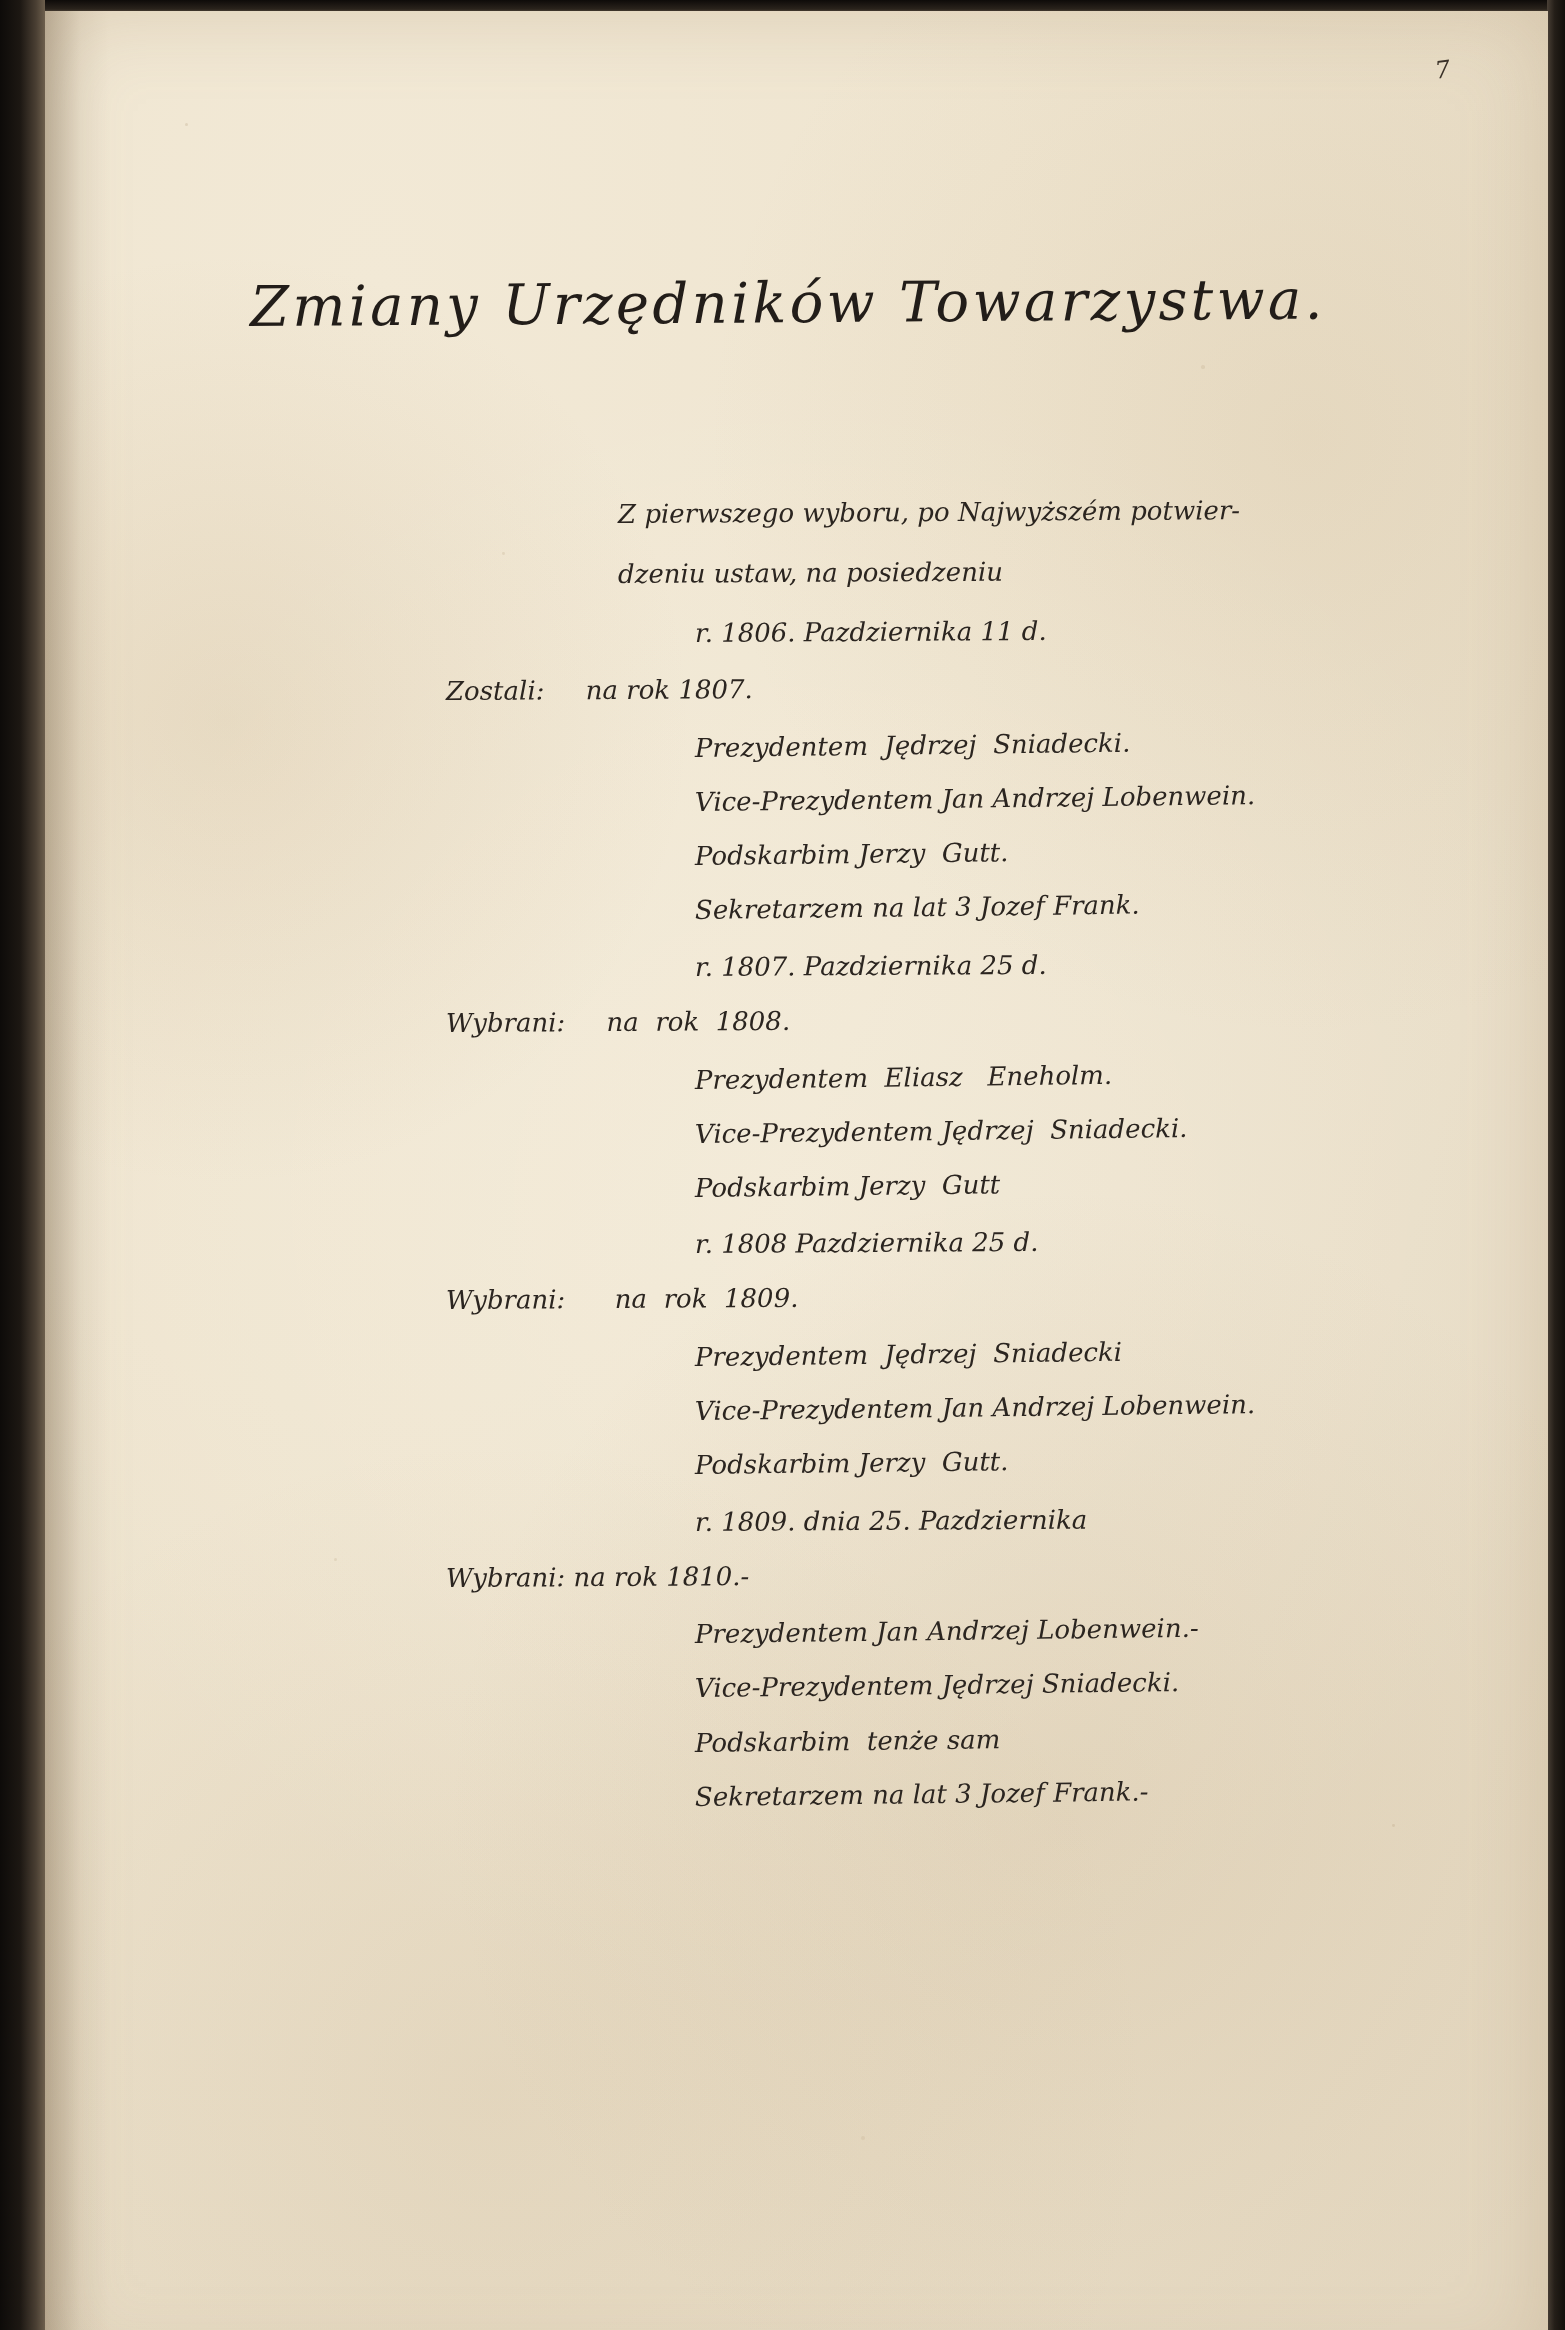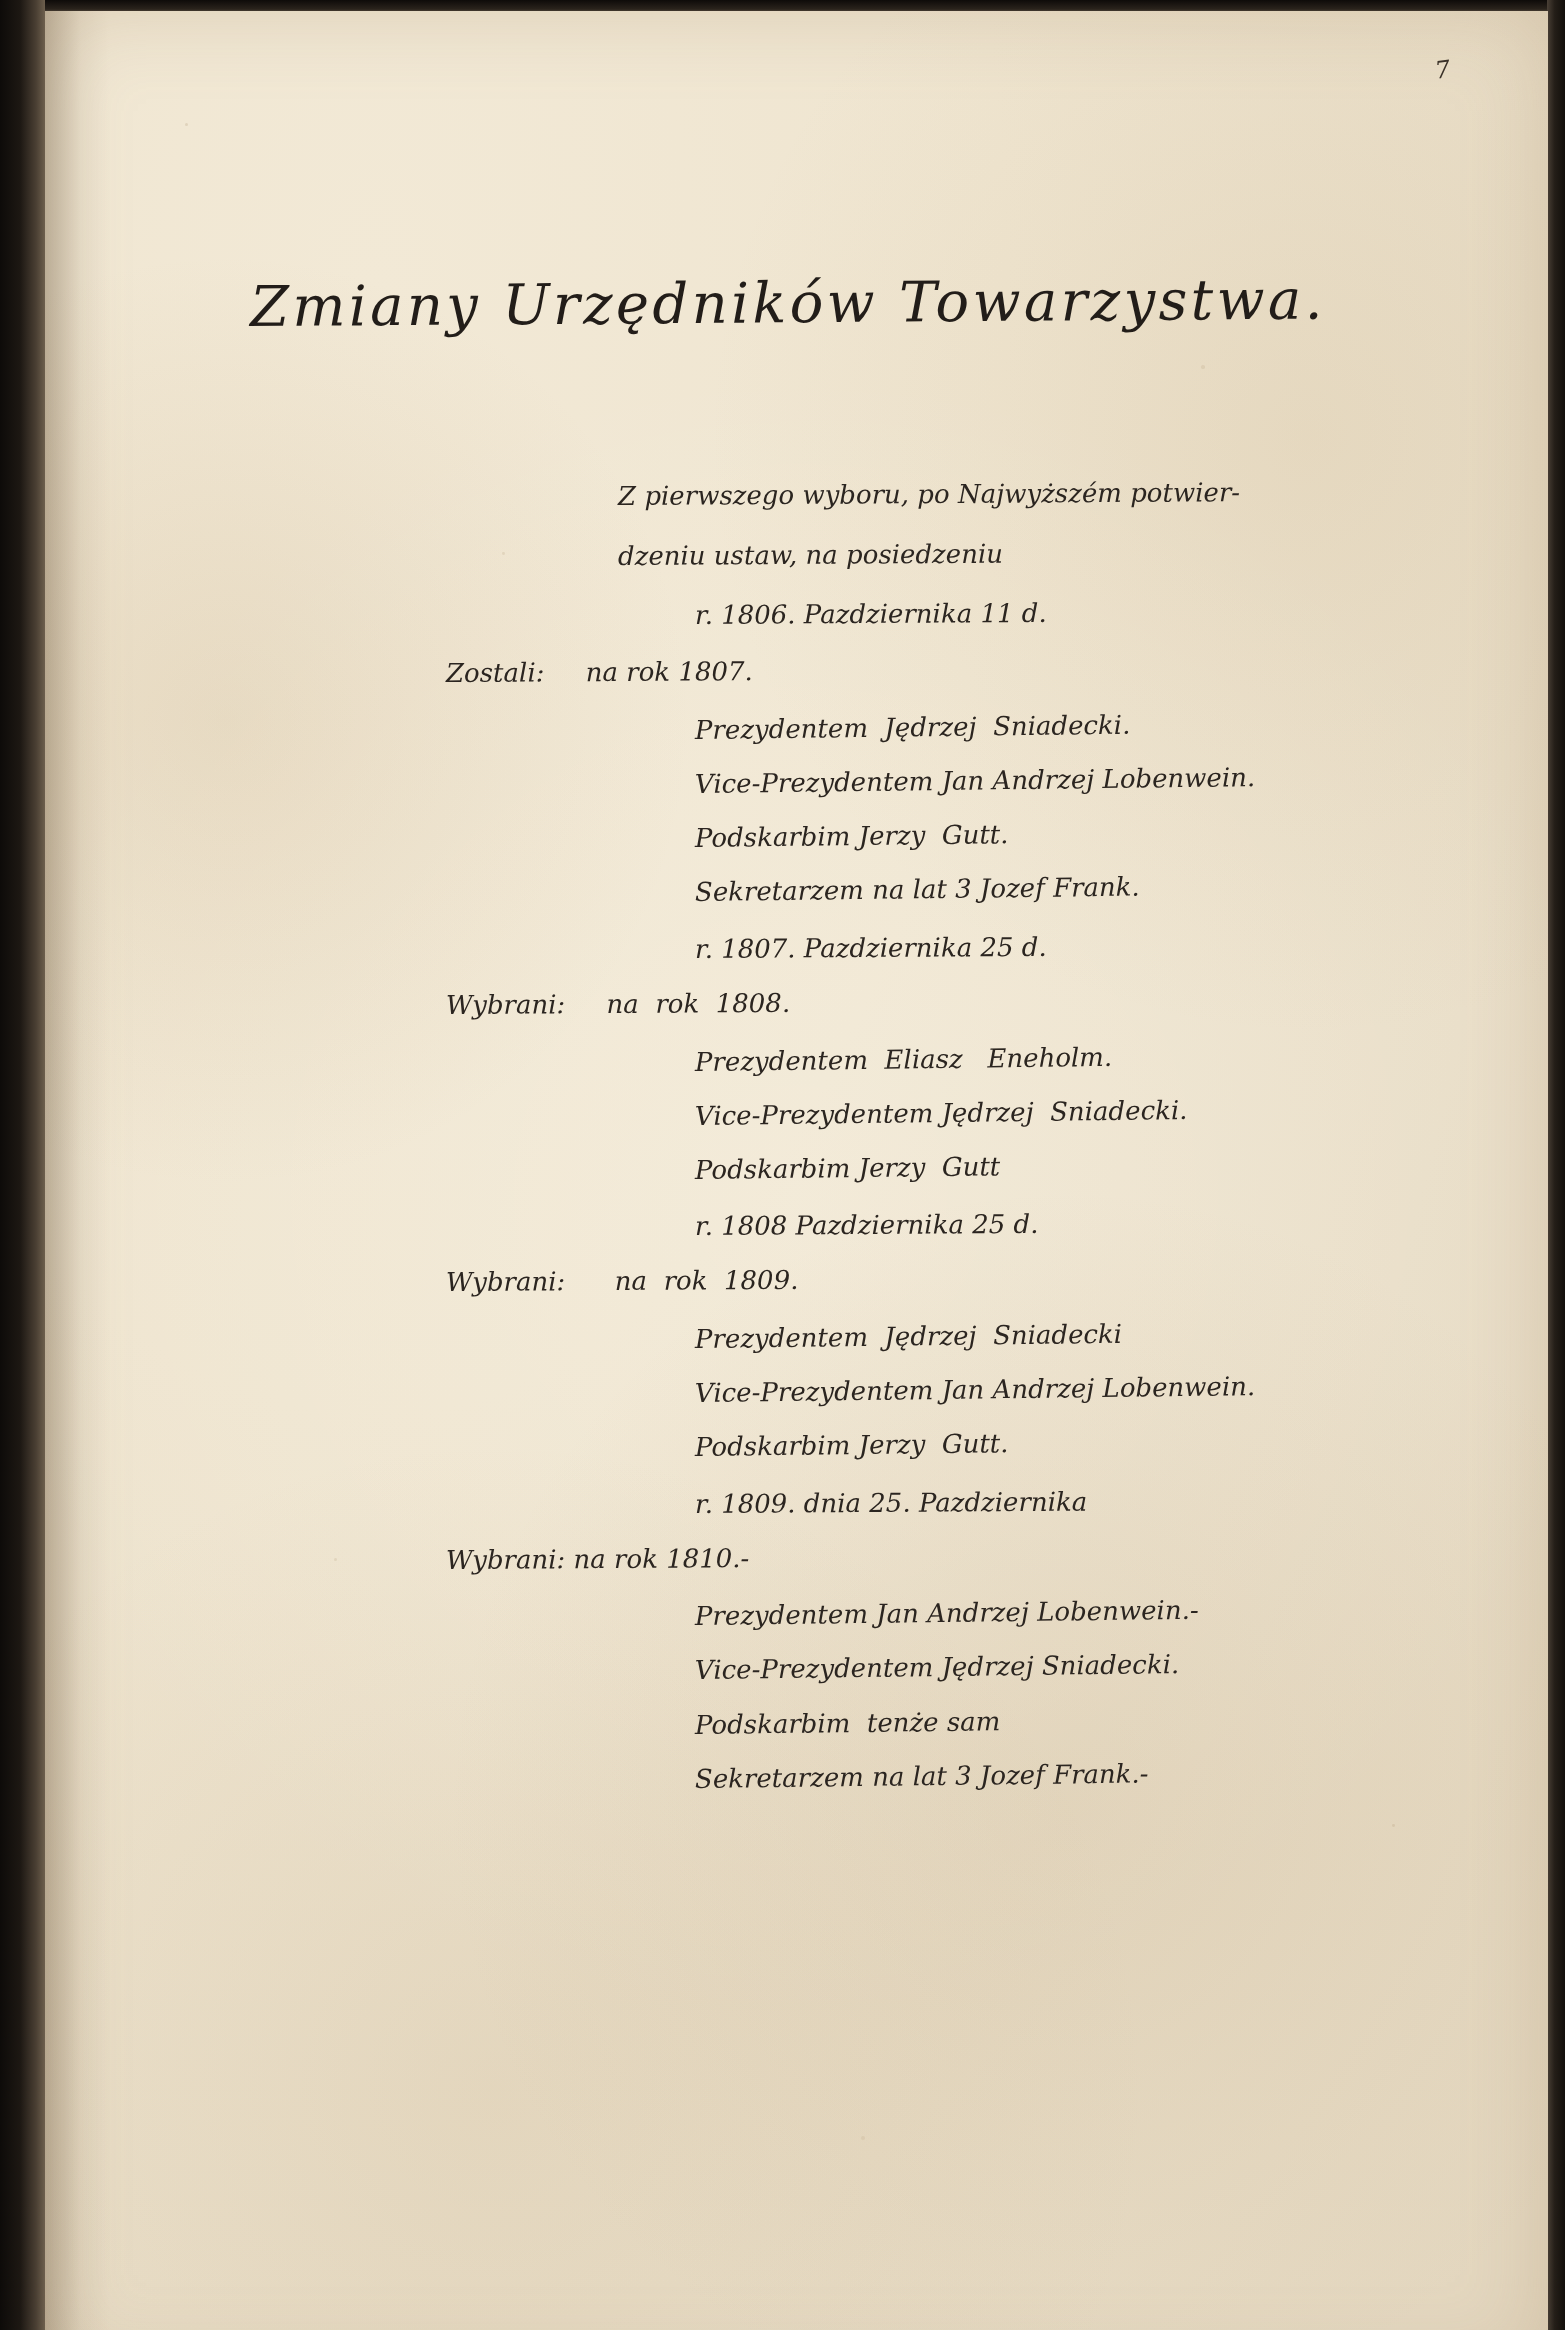--- a/index.html
+++ b/index.html
@@ -98,21 +98,21 @@
     color: #221d19;
     font-family: "DejaVu Serif", serif;
     font-style: italic;
     letter-spacing: 0.06em;
     transform: rotate(-0.4deg);
   }
 
   .body-block {
     position: absolute;
     left: 0;
-    top: 470px;
+    top: 488px;
     width: 1322px;
     height: 1585px;
   }
 
   .line {
     position: absolute;
     font-family: "DejaVu Serif", serif;
     font-style: italic;
     color: #2b2520;
     white-space: pre;

